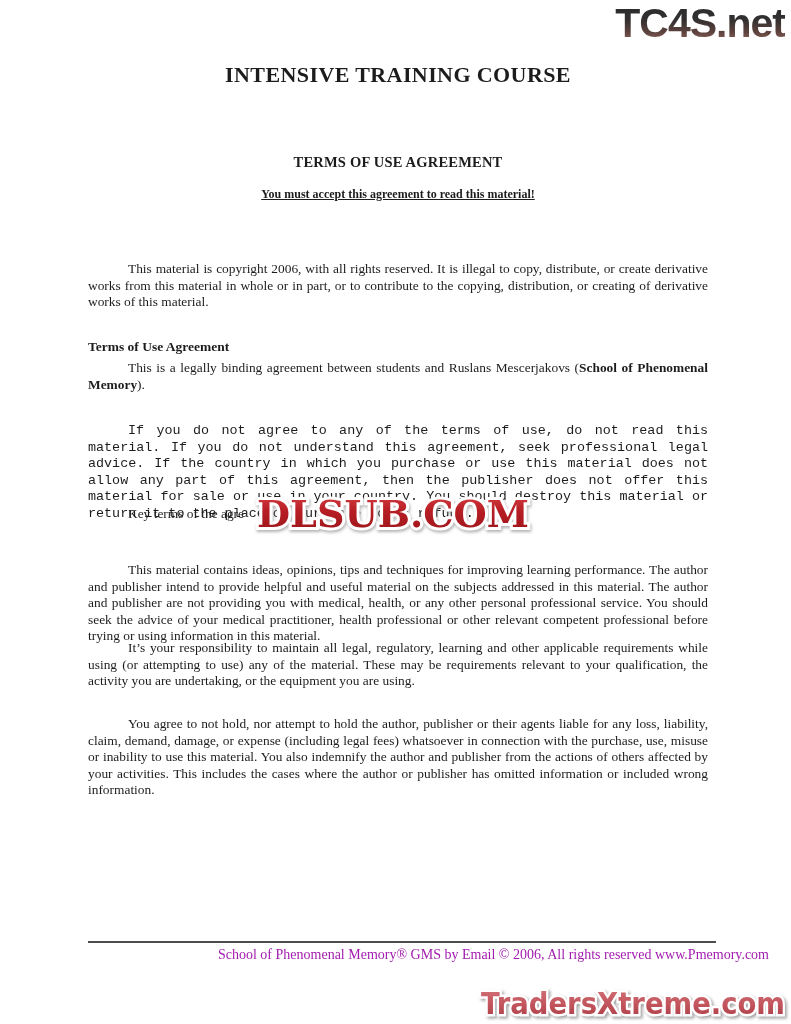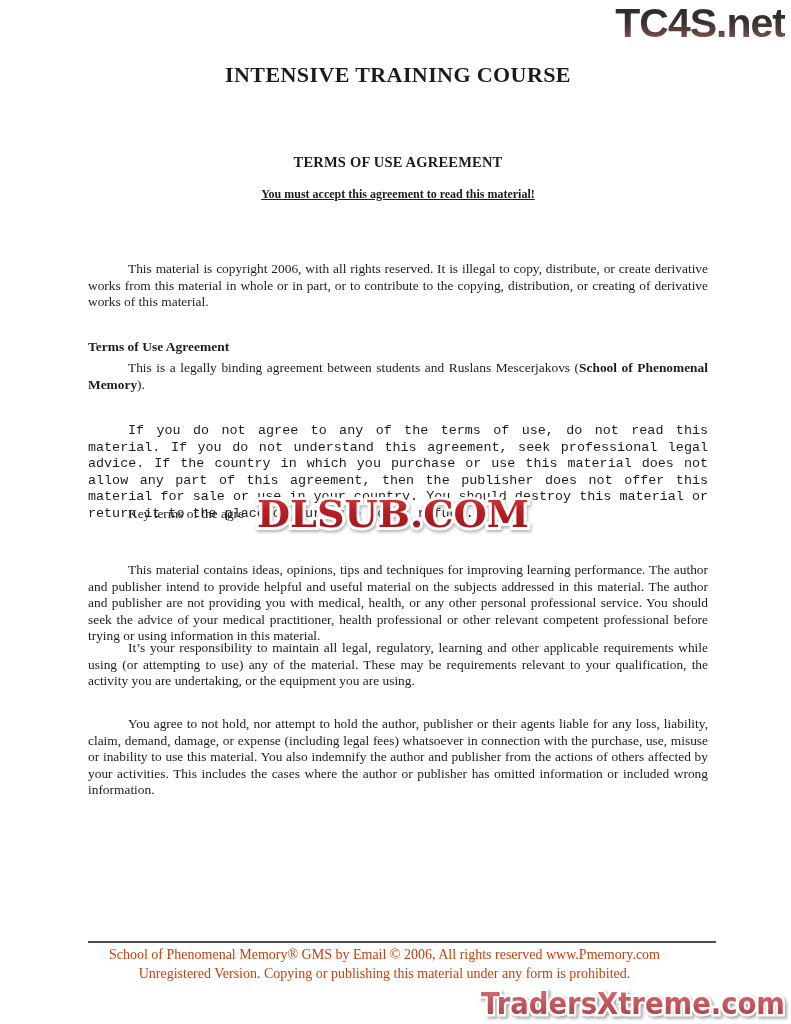--- a/index.html
+++ b/index.html
@@ -79,22 +79,22 @@
     width: 628px;
     top: 941px;
     border: none;
     border-top: 2px solid #4d4d4d;
   }
   .footer-text {
     position: absolute;
     left: 0;
     right: 22px;
     top: 946px;
-    text-align: center;
-    color: #c2410c;
+    text-align: right;
+    color: #a21caf;
     font-size: 14px;
     line-height: 18.5px;
   }
 
   
   .wm-dlsub {
     position: absolute;
     left: 252px;
     top: 487px;
     width: 282px;
@@ -148,21 +148,20 @@
         <stop offset="45%" stop-color="#b51d23"></stop>
         <stop offset="100%" stop-color="#9a161b"></stop>
       </linearGradient>
     </defs>
     <text x="141" y="40" text-anchor="middle" font-family="DejaVu Serif, serif" font-weight="bold" font-size="37" textLength="272" lengthAdjust="spacingAndGlyphs" fill="url(#gradDlsub)" stroke="#ffffff" stroke-width="6" paint-order="stroke" style="filter: drop-shadow(1px 2px 1.5px rgba(130,130,130,0.6));">DLSUB.COM</text>
   </svg>
 
   <hr class="footer-rule">
   <div class="footer-text">
     <div>School of Phenomenal Memory® GMS by Email © 2006, All rights reserved www.Pmemory.com</div>
-    <div>Unregistered Version. Copying or publishing this material under any form is prohibited.</div>
   </div>
 
   <svg class="wm-traders" viewBox="0 0 318 44">
     <defs>
       <linearGradient id="gradTraders" x1="0" y1="0" x2="0" y2="1">
         <stop offset="0%" stop-color="#d4767c"></stop>
         <stop offset="55%" stop-color="#c2545c"></stop>
         <stop offset="100%" stop-color="#a93a44"></stop>
       </linearGradient>
     </defs>

